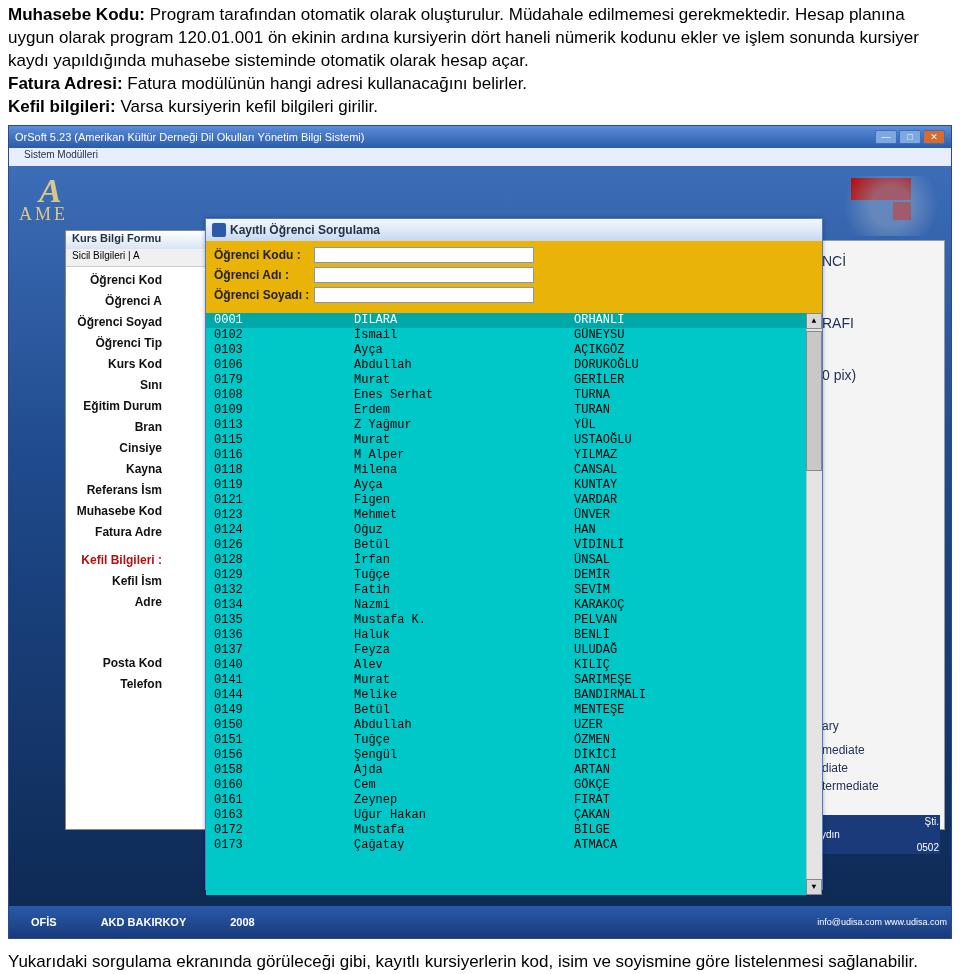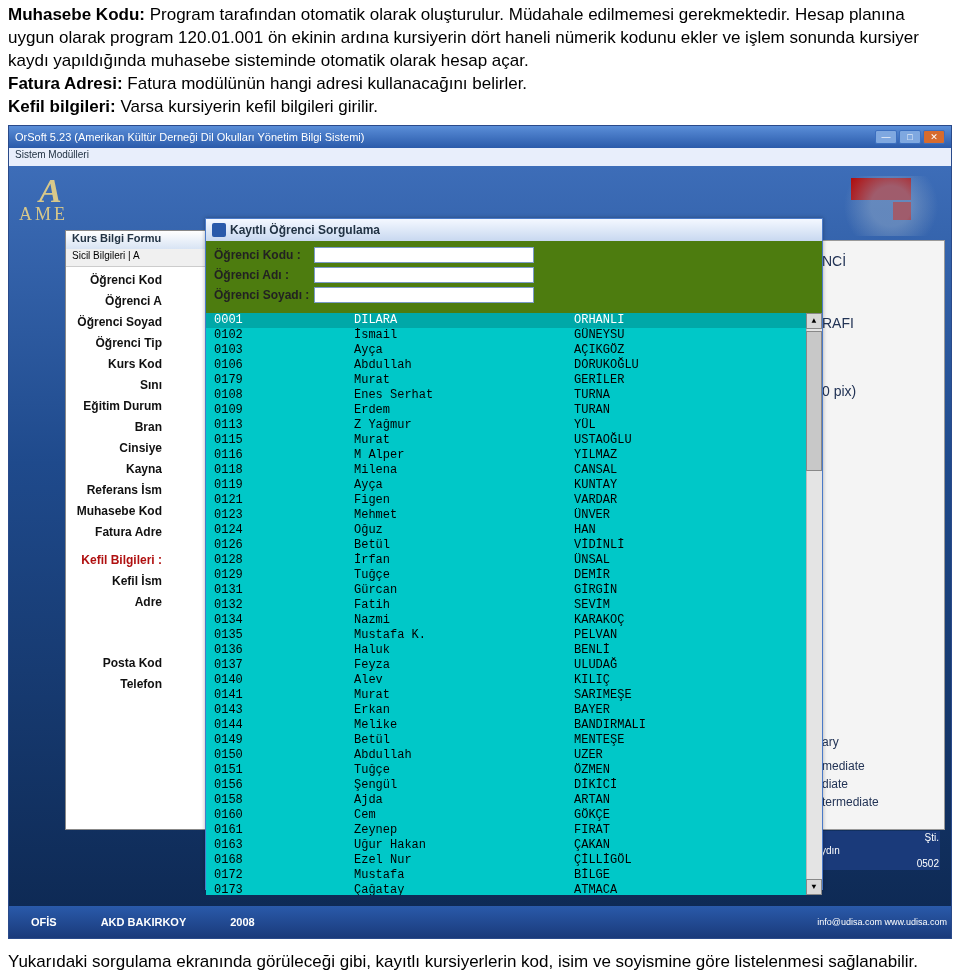--- a/index.html
+++ b/index.html
@@ -8,21 +8,21 @@
   .doc-text { padding: 4px 8px 2px 8px; font-size: 17px; line-height: 1.35; }
   .doc-text b { font-weight: bold; }
   
   .screenshot { position: relative; width: 944px; margin: 4px 8px; border: 1px solid #2a4a8a; background: #1b3f78; }
   
   .app-titlebar { height: 22px; background: linear-gradient(#5a8ed8,#2a5aaa); display:flex; align-items:center; padding: 0 6px; font-size:11px; color:#fff; }
   .app-titlebar .spacer{flex:1}
   .app-titlebar .winbtn{width:22px;height:14px;background:#7fa8e0;margin-left:2px;border:1px solid #3b6fc0;border-radius:2px;display:inline-flex;align-items:center;justify-content:center;color:#fff;font-size:9px;}
   .app-titlebar .winbtn.close{background:#d66b2e;}
   
-  .app-menu{height:18px;background:#e8eefb;font-size:10px;color:#234;padding:1px 6px;}
+  .app-menu{height:18px;background:#e8eefb;font-size:10px;color:#234;padding:1px 15px;}
   
   .hero{position:relative;height:740px;background:linear-gradient(#3d6db8 0%,#1f4a8c 40%,#0e2a55 100%);overflow:hidden;}
   .hero-title{position:absolute;left:30px;top:6px;font-family:'Times New Roman',serif;font-size:34px;color:#d8c88a;font-style:italic;font-weight:bold;}
   .hero-title2{position:absolute;left:10px;top:38px;font-family:'Times New Roman',serif;font-size:18px;color:#d8c88a;letter-spacing:3px;}
   .hero-red{position:absolute;right:40px;top:12px;width:60px;height:22px;background:#b01010;}
   .hero-red2{position:absolute;right:40px;top:36px;width:18px;height:18px;background:#b01010;}
   .hero-faces{position:absolute;right:0;top:10px;width:120px;height:60px;background:radial-gradient(circle,#8fa8c8 30%,transparent 70%);opacity:0.5;}
   
   .right-box{position:absolute;right:6px;top:74px;width:130px;height:590px;background:#f4f4f4;border:1px solid #999;font-size:14px;padding:4px;}
   .right-box div{padding:8px 2px;color:#235;}
@@ -31,21 +31,21 @@
   .form-title{height:18px;background:linear-gradient(#fff,#d8e4f4);font-size:11px;padding:1px 6px;color:#234;font-weight:bold;}
   .tabs{height:18px;background:#f0f0f0;border-bottom:1px solid #ccc;font-size:10px;padding:1px 6px;}
   .form-body{padding:6px 4px;}
   .form-row{display:flex;align-items:center;font-size:12px;margin-bottom:7px;}
   .form-row .lbl{width:96px;text-align:right;padding-right:4px;font-weight:bold;color:#111;}
   .form-row.kefil .lbl{color:#b01010;}
   
   .query-window{position:absolute;left:196px;top:52px;width:618px;height:672px;background:#fff;border:1px solid #4a7ac8;box-shadow:0 0 4px rgba(0,0,0,0.3);}
   .query-title{height:22px;background:linear-gradient(#f4f8ff,#c8d8f0);display:flex;align-items:center;padding:0 6px;font-size:12px;color:#234;font-weight:bold;}
   .query-title .icon{width:14px;height:14px;background:#2a5aaa;margin-right:4px;border-radius:2px;}
-  .query-form{padding:6px 8px;background:#4d7c0f;}
+  .query-form{padding:6px 8px;background:#eab308;}
   .q-row{display:flex;align-items:center;margin-bottom:4px;font-size:12px;}
   .q-row .ql{width:100px;font-weight:bold;color:#222;}
   .q-row input{width:220px;height:16px;border:1px solid #7a9ac8;background:#fff;font-size:11px;padding:0 2px;}
   
   .result-list{background:#00c8c8;height:582px;overflow:hidden;font-family:'Courier New',monospace;font-size:12px;line-height:15px;color:#000;position:relative;}
   .result-row{display:flex;padding:0 8px;}
   .result-row.sel{background:#00a8a8;color:#fff;}
   .result-row .c1{width:140px;}
   .result-row .c2{width:220px;}
   .result-row .c3{flex:1;}
@@ -79,21 +79,21 @@
   <div class="hero">
     <div class="hero-title">A</div>
     <div class="hero-title2">AME</div>
     <div class="hero-red"></div>
     <div class="hero-red2"></div>
     <div class="hero-faces"></div>
 
     <div class="right-box">
       <div>NCİ</div>
       <div style="margin-top:30px">RAFI</div>
-      <div style="margin-top:36px">0 pix)</div>
+      <div style="margin-top:20px">0 pix)</div>
       <div style="margin-top:320px;font-size:12px">ary</div>
       <div style="font-size:12px;padding:2px">mediate</div>
       <div style="font-size:12px;padding:2px">diate</div>
       <div style="font-size:12px;padding:2px">termediate</div>
       <div style="font-size:10px;padding:1px;text-align:right;color:#fff;background:#1a3a7a;margin-top:20px">Şti.</div>
       <div style="font-size:10px;padding:1px;text-align:left;color:#fff;background:#1a3a7a">ydın</div>
       <div style="font-size:10px;padding:1px;text-align:right;color:#fff;background:#1a3a7a">0502</div>
     </div>
 
     <div class="form-panel">
@@ -266,25 +266,20 @@
             <span class="c1">0128</span>
             <span class="c2">İrfan</span>
             <span class="c3">ÜNSAL</span>
           </div>
           <div class="result-row">
             <span class="c1">0129</span>
             <span class="c2">Tuğçe</span>
             <span class="c3">DEMİR</span>
           </div>
           <div class="result-row">
-            <span class="c1">0131</span>
-            <span class="c2">Gürcan</span>
-            <span class="c3">GİRGİN</span>
-          </div>
-          <div class="result-row">
             <span class="c1">0132</span>
             <span class="c2">Fatih</span>
             <span class="c3">SEVİM</span>
           </div>
           <div class="result-row">
             <span class="c1">0134</span>
             <span class="c2">Nazmi</span>
             <span class="c3">KARAKOÇ</span>
           </div>
           <div class="result-row">
@@ -306,25 +301,20 @@
             <span class="c1">0140</span>
             <span class="c2">Alev</span>
             <span class="c3">KILIÇ</span>
           </div>
           <div class="result-row">
             <span class="c1">0141</span>
             <span class="c2">Murat</span>
             <span class="c3">SARIMEŞE</span>
           </div>
           <div class="result-row">
-            <span class="c1">0143</span>
-            <span class="c2">Erkan</span>
-            <span class="c3">BAYER</span>
-          </div>
-          <div class="result-row">
             <span class="c1">0144</span>
             <span class="c2">Melike</span>
             <span class="c3">BANDIRMALI</span>
           </div>
           <div class="result-row">
             <span class="c1">0149</span>
             <span class="c2">Betül</span>
             <span class="c3">MENTEŞE</span>
           </div>
           <div class="result-row">
@@ -354,25 +344,20 @@
           </div>
           <div class="result-row">
             <span class="c1">0161</span>
             <span class="c2">Zeynep</span>
             <span class="c3">FIRAT</span>
           </div>
           <div class="result-row">
             <span class="c1">0163</span>
             <span class="c2">Uğur Hakan</span>
             <span class="c3">ÇAKAN</span>
-          </div>
-          <div class="result-row">
-            <span class="c1">0168</span>
-            <span class="c2">Ezel Nur</span>
-            <span class="c3">ÇİLLİGÖL</span>
           </div>
           <div class="result-row">
             <span class="c1">0172</span>
             <span class="c2">Mustafa</span>
             <span class="c3">BİLGE</span>
           </div>
           <div class="result-row">
             <span class="c1">0173</span>
             <span class="c2">Çağatay</span>
             <span class="c3">ATMACA</span>

